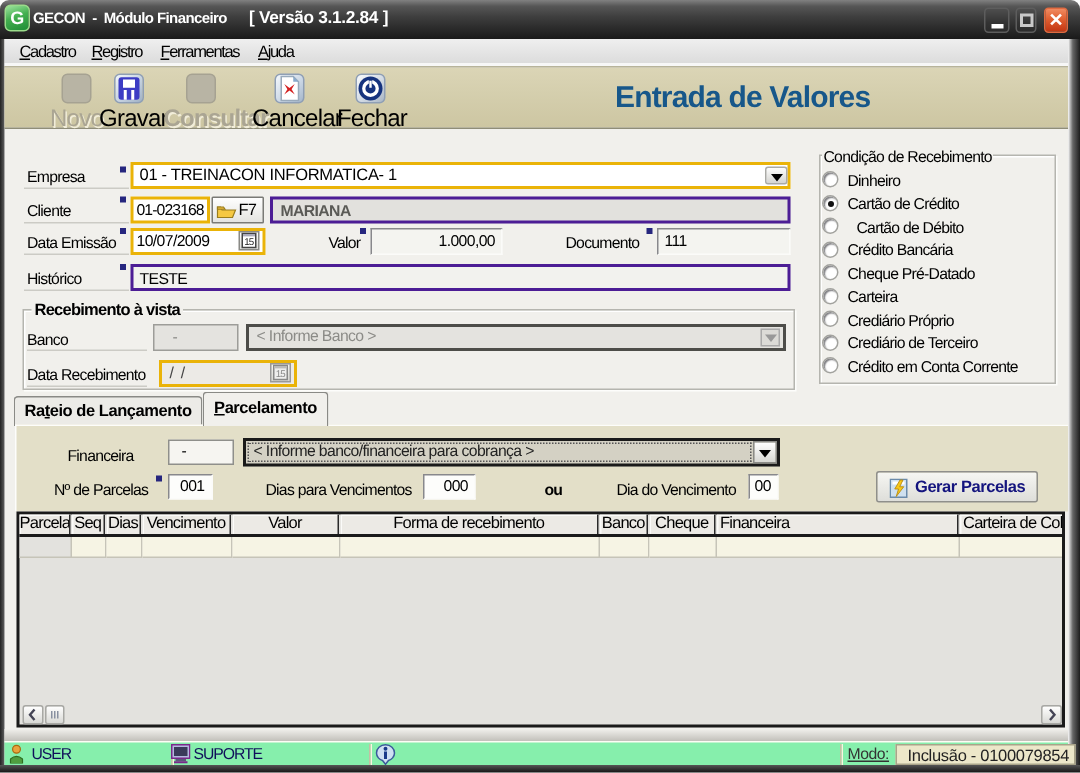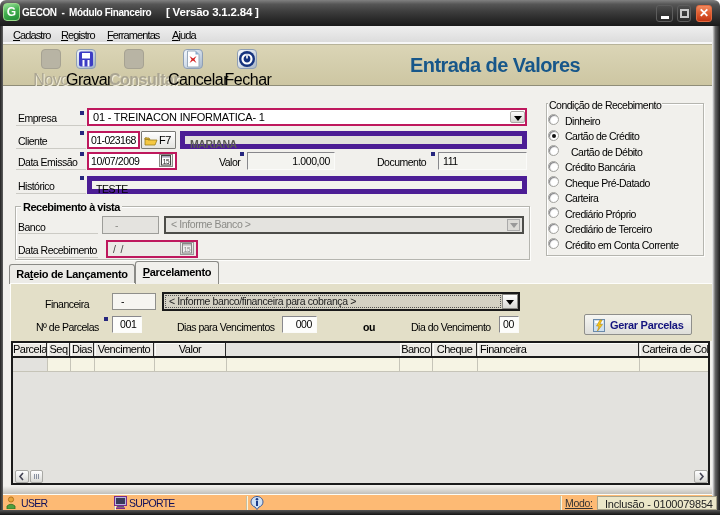--- a/index.html
+++ b/index.html
@@ -35,39 +35,39 @@
 .mitem { position:absolute; top:3px; font-size:11px; letter-spacing:-0.9px; }
 
 #toolbar { position:absolute; left:3px; top:44px; width:709px; height:42px;
   background:linear-gradient(#dbd5b6 0%, #d5cfae 40%, #cdc6a2 100%);
   border-top:1px solid #b7b39a; border-bottom:1px solid #8f8d78; }
 .tbicon { position:absolute; top:49px; width:20px; height:20px; border-radius:4px; }
 .tbcap { position:absolute; top:71px; font-size:16px; text-align:center; letter-spacing:-0.5px; }
 .tbcap.dis { color:#aaa593; text-shadow:1px 1px 0 #f1edd9; }
 #hdrtitle { position:absolute; left:410px; top:54px; font-size:20px; font-weight:bold; color:#17578a; letter-spacing:-0.55px; }
 
-.fblack { position:absolute; background:#fff; border:2px solid #be185d;padding-left:28px; }
-.fflat  { position:absolute; background:#f2f2ee; border:5px solid #4c1d95; }
+.fblack { position:absolute; background:#fff; border:2px solid #eab308;padding-left:28px; }
+.fflat  { position:absolute; background:#f2f2ee; border:2px solid #4c1d95; }
 .fsunk  { position:absolute; background:#f4f4f0; border-top:1px solid #88888c; border-left:1px solid #88888c; border-bottom:1px solid #fbfbf9; border-right:1px solid #fbfbf9; }
 .fdis   { position:absolute; background:#e4e3df; border:1px solid #9d9d99; color:#8b8b87; }
 .ftext  { position:absolute; left:4px; top:2px; font-size:10.5px; letter-spacing:-0.4px; white-space:nowrap; }
 .combobtn { position:absolute; width:15px; background:linear-gradient(#fdfdfd,#d5d5d1); border:1px solid #aaaaa6; border-radius:2px; }
 .combobtn:after { content:""; position:absolute; left:3px; top:4px; border-left:4px solid transparent; border-right:4px solid transparent; border-top:5px solid #000; }
 .group { position:absolute; border:1px solid #b5b5af; box-shadow:inset 1px 1px 0 #fff, 1px 1px 0 #fdfdfb; }
 .radio { position:absolute; width:11px; height:11px; border-radius:50%; background:#fff;
   border:1px solid #a2a29e; box-shadow:inset 1px 1px 1px #808084; }
 .radio.on:after { content:""; position:absolute; left:3px; top:3px; width:4px; height:4px; border-radius:50%; background:#111; }
 .tab { position:absolute; background:#f1f0ec; border:1px solid #8a8a86; border-bottom:none; border-radius:3px 3px 0 0; font-weight:bold; text-align:center; font-size:11px; letter-spacing:-0.3px; }
 
 #gridwrap { position:absolute; left:11px; top:341px; width:699px; height:144px; border:2px solid #1a1a1a; background:#e3e2de; }
 .ghead { position:absolute; top:0; height:13px; background:#eceae5; box-shadow:inset 1px 1px 0 #fbfbf9; border-right:1px solid #2a2a2a; font-size:11px; letter-spacing:-0.5px; text-align:center; line-height:13px; overflow:hidden; white-space:nowrap; }
 .gcell { position:absolute; top:15px; height:14px; background:#f6f4e4; border-right:1px solid #c6c4b8; border-bottom:1px solid #c6c4b8; }
 .sbtn { position:absolute; background:linear-gradient(#ffffff,#d9d9d5); border:1px solid #a8a8a4; border-radius:2px; }
 
-#statusbar { position:absolute; left:3px; top:494px; width:709px; height:16px; background:#fdba74; border-top:1px solid #fdfcf4; }
+#statusbar { position:absolute; left:3px; top:494px; width:709px; height:16px; background:#86efac; border-top:1px solid #fdfcf4; }
 .sbsep { position:absolute; top:1px; height:14px; width:1px; background:#c4bfa4; box-shadow:1px 0 0 #f8f5e0; }
 .sbtext { position:absolute; top:2px; font-size:10.5px; letter-spacing:-0.7px; color:#10105a; }
 </style>
 </head>
 <body>
 
 <div id="titlebar">
   <div id="gicon">G</div>
   <div id="title1">GECON  -  Módulo Financeiro</div>
   <div id="title2">[ Versão 3.1.2.84 ]</div>
@@ -268,20 +268,21 @@
     </svg>
     <div style="position:absolute; left:25px; top:4px; font-weight:bold; color:#14147e; font-size:11px; letter-spacing:-0.3px; white-space:nowrap;">Gerar Parcelas</div>
   </div>
 
   <div id="gridwrap">
     <div class="ghead" style="left:0px; width:34px;">Parcela</div>
     <div class="ghead" style="left:35px; width:22px;">Seq</div>
     <div class="ghead" style="left:58px; width:23px;">Dias</div>
     <div class="ghead" style="left:82px; width:59px;">Vencimento</div>
     <div class="ghead" style="left:142px; width:71px;">Valor</div>
+    <div class="ghead" style="left:214px; width:172px;">Forma de recebimento</div>
     <div class="ghead" style="left:387px; width:32px;">Banco</div>
     <div class="ghead" style="left:420px; width:44px;">Cheque</div>
     <div class="ghead" style="left:465px; width:161px; text-align:left; padding-left:2px;">Financeira</div>
     <div class="ghead" style="left:627px; width:68px; text-align:left; padding-left:2px; border-right:none;">Carteira de Cobr</div>
     <div class="abs" style="left:0; top:13px; width:695px; height:2px; background:#1a1a1a;"></div>
     <div class="gcell" style="left:0px; width:35px; background:#e3e2de;"></div>
     <div class="gcell" style="left:35px; width:23px;"></div>
     <div class="gcell" style="left:58px; width:24px;"></div>
     <div class="gcell" style="left:82px; width:60px;"></div>
     <div class="gcell" style="left:142px; width:72px;"></div>

